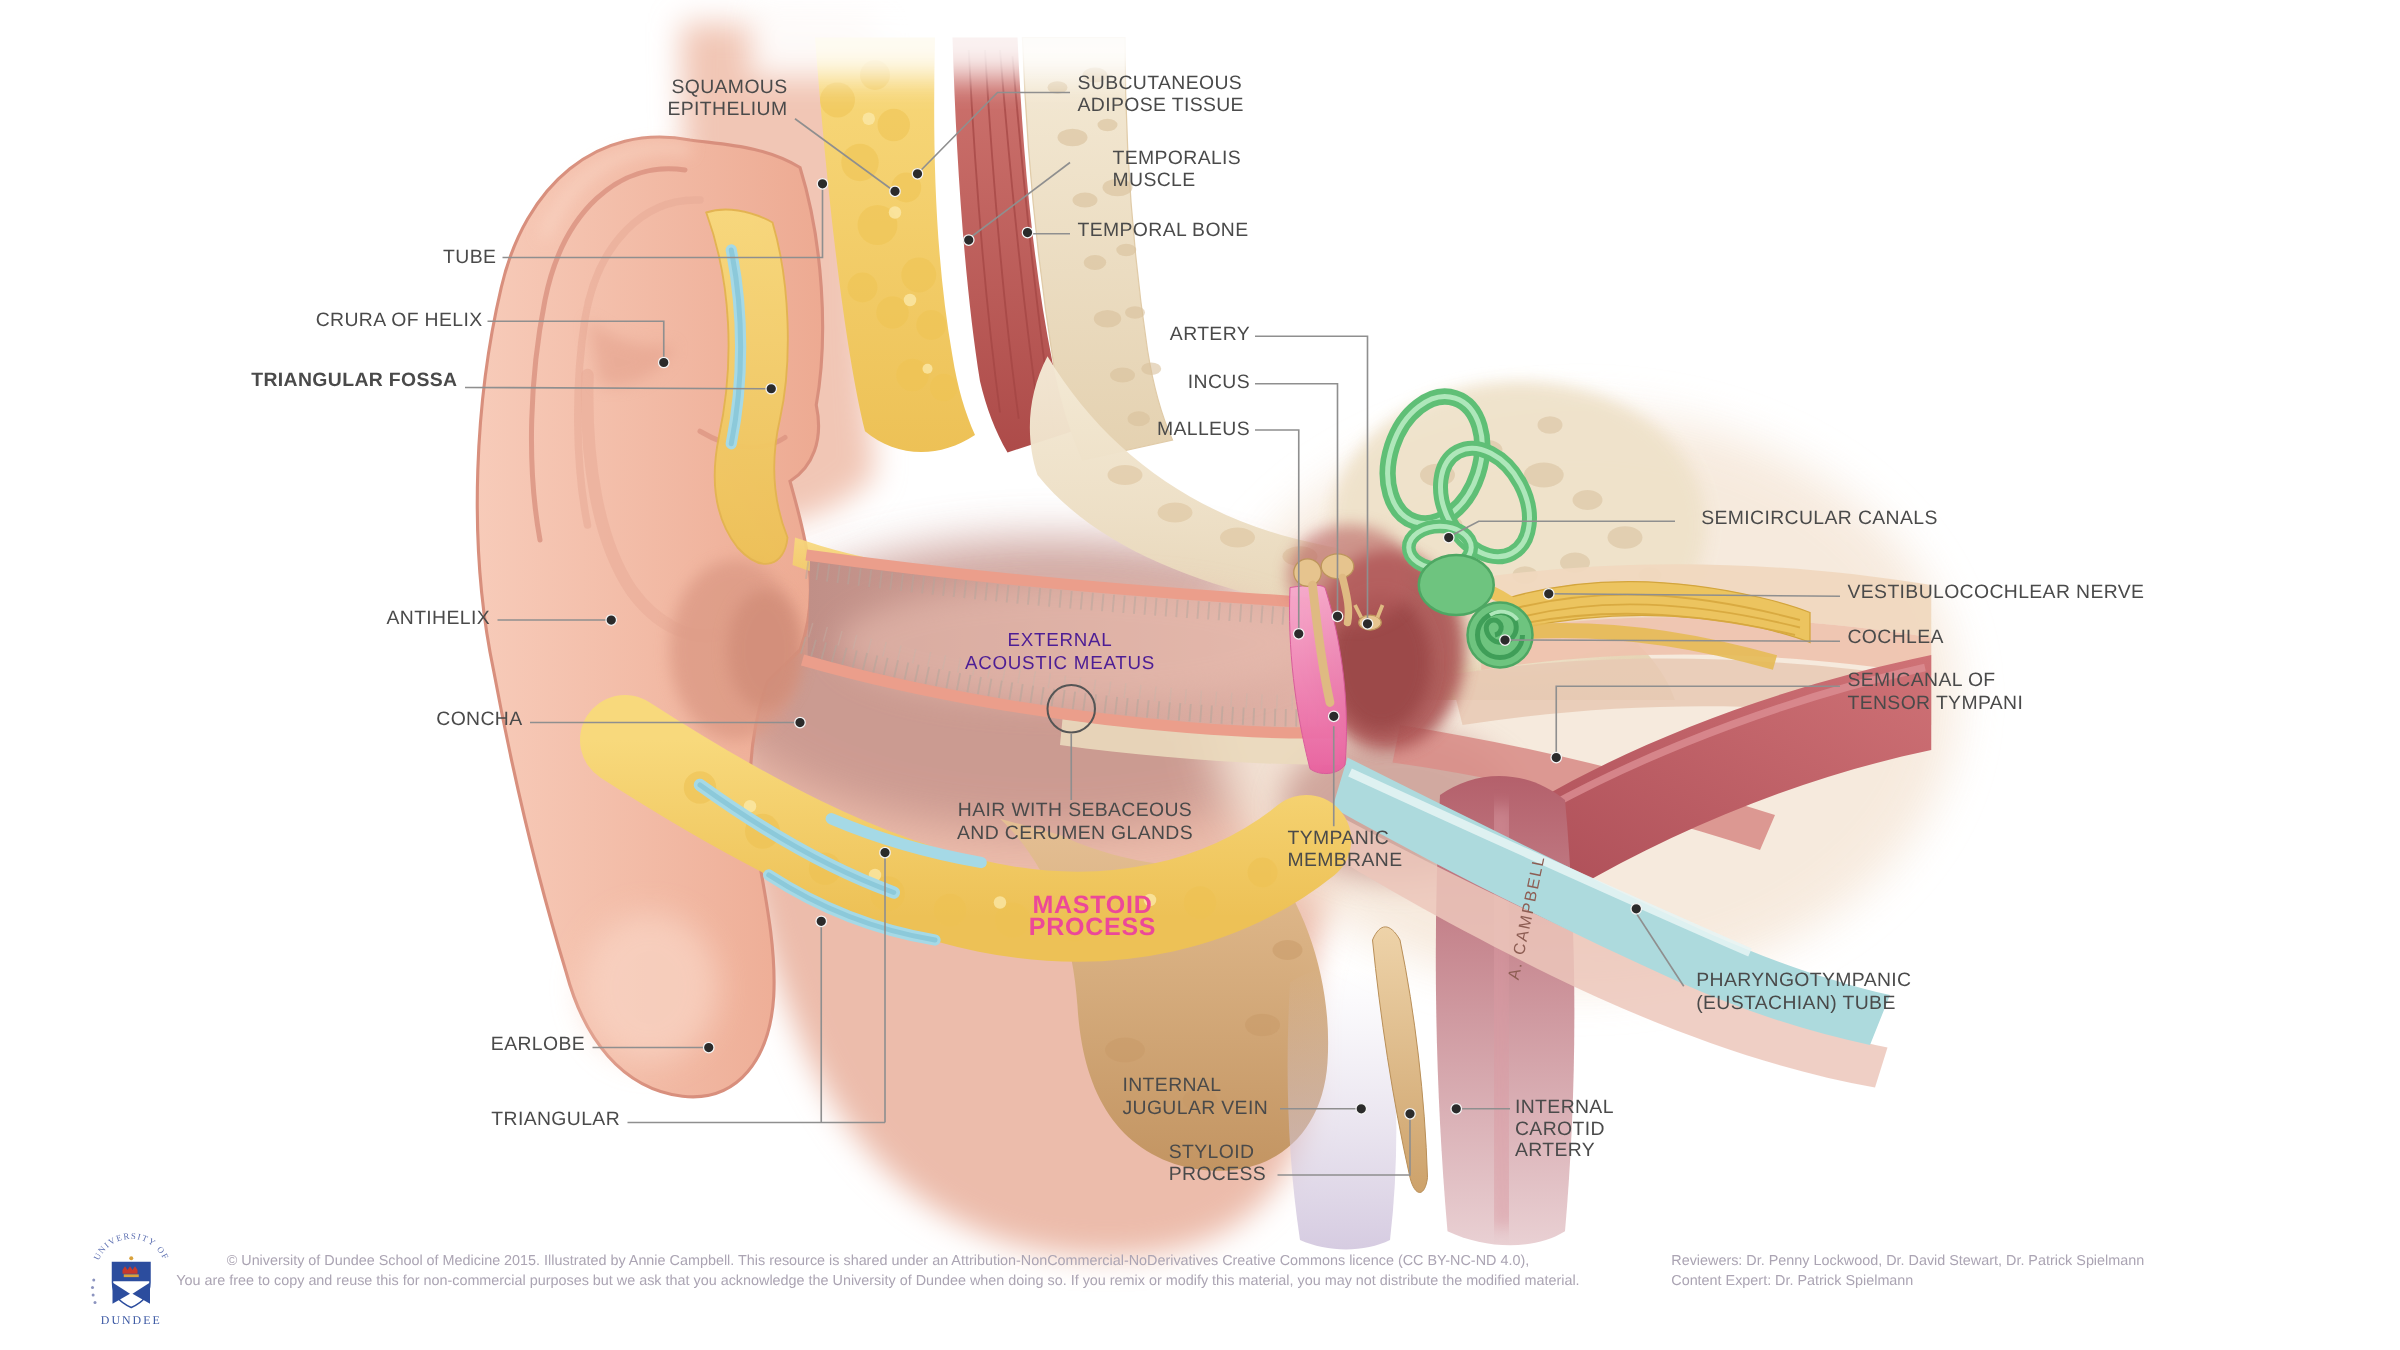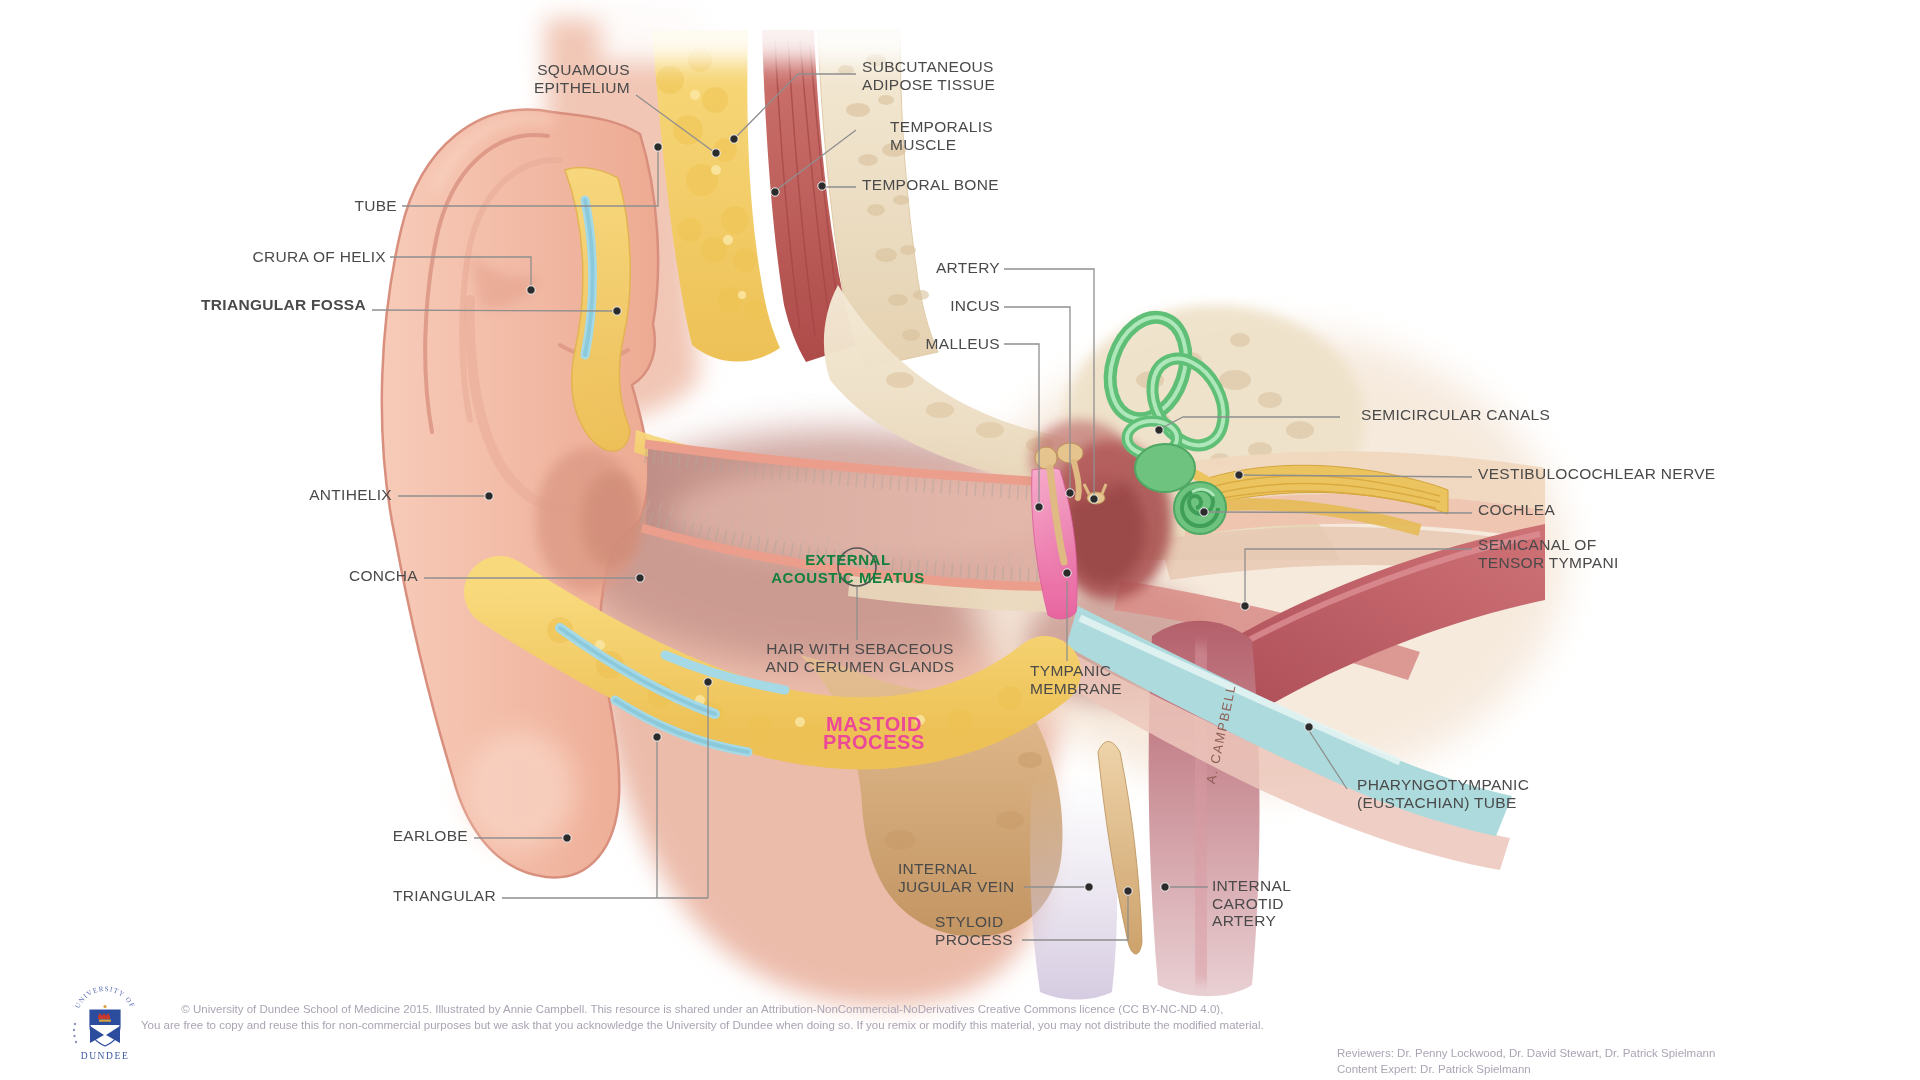--- a/index.html
+++ b/index.html
@@ -3,29 +3,29 @@
 <meta charset="utf-8">
 <style>
   html,body{margin:0;padding:0;background:#fff;}
   .stage{position:relative;width:1920px;height:1080px;background:#fff;overflow:hidden;
          font-family:"Liberation Sans",sans-serif;padding-left:46px;}
   .art{position:absolute;left:0;top:0;width:1920px;height:1080px;}
   .label{position:absolute;font:400 15.5px/17.5px "Liberation Sans",sans-serif;
          color:#4a4a4a;letter-spacing:.3px;white-space:pre-line;}
   .label.r{text-align:right;}
   .label.c{text-align:center;}
-  .label.accent-meatus{color:#15803d;font-weight:700;letter-spacing:.6px;font-size:15px;margin-top:47px;}
+  .label.accent-meatus{color:#4c1d95;font-weight:400;letter-spacing:.6px;font-size:15px;}
   .label.accent-mastoid{color:#ec4899;font-weight:700;letter-spacing:.6px;font-size:20px;}
   .signature{position:absolute;left:1203px;top:782px;transform:rotate(-78deg);
              transform-origin:0 0;font:400 13px "Liberation Sans",sans-serif;
              color:#8d5d53;letter-spacing:1.5px;}
   .footer-license{position:absolute;left:141px;top:1002px;
          font:400 11.5px/15.5px "Liberation Sans",sans-serif;color:#aba4b3;text-align:center;}
   .footer-credits{position:absolute;left:1337px;top:1002px;
-         font:400 11.5px/15.5px "Liberation Sans",sans-serif;color:#aba4b3;margin-top:44px;}
+         font:400 11.5px/15.5px "Liberation Sans",sans-serif;color:#aba4b3;}
   .logo{position:absolute;left:66px;top:986px;}
 </style>
 </head>
 <body>
 
 <div class="stage">
 
 <svg class="art" viewBox="0 0 1920 1080">
   <defs>
     <linearGradient id="gSkinEar" x1="0" y1="0" x2="1" y2="0">

